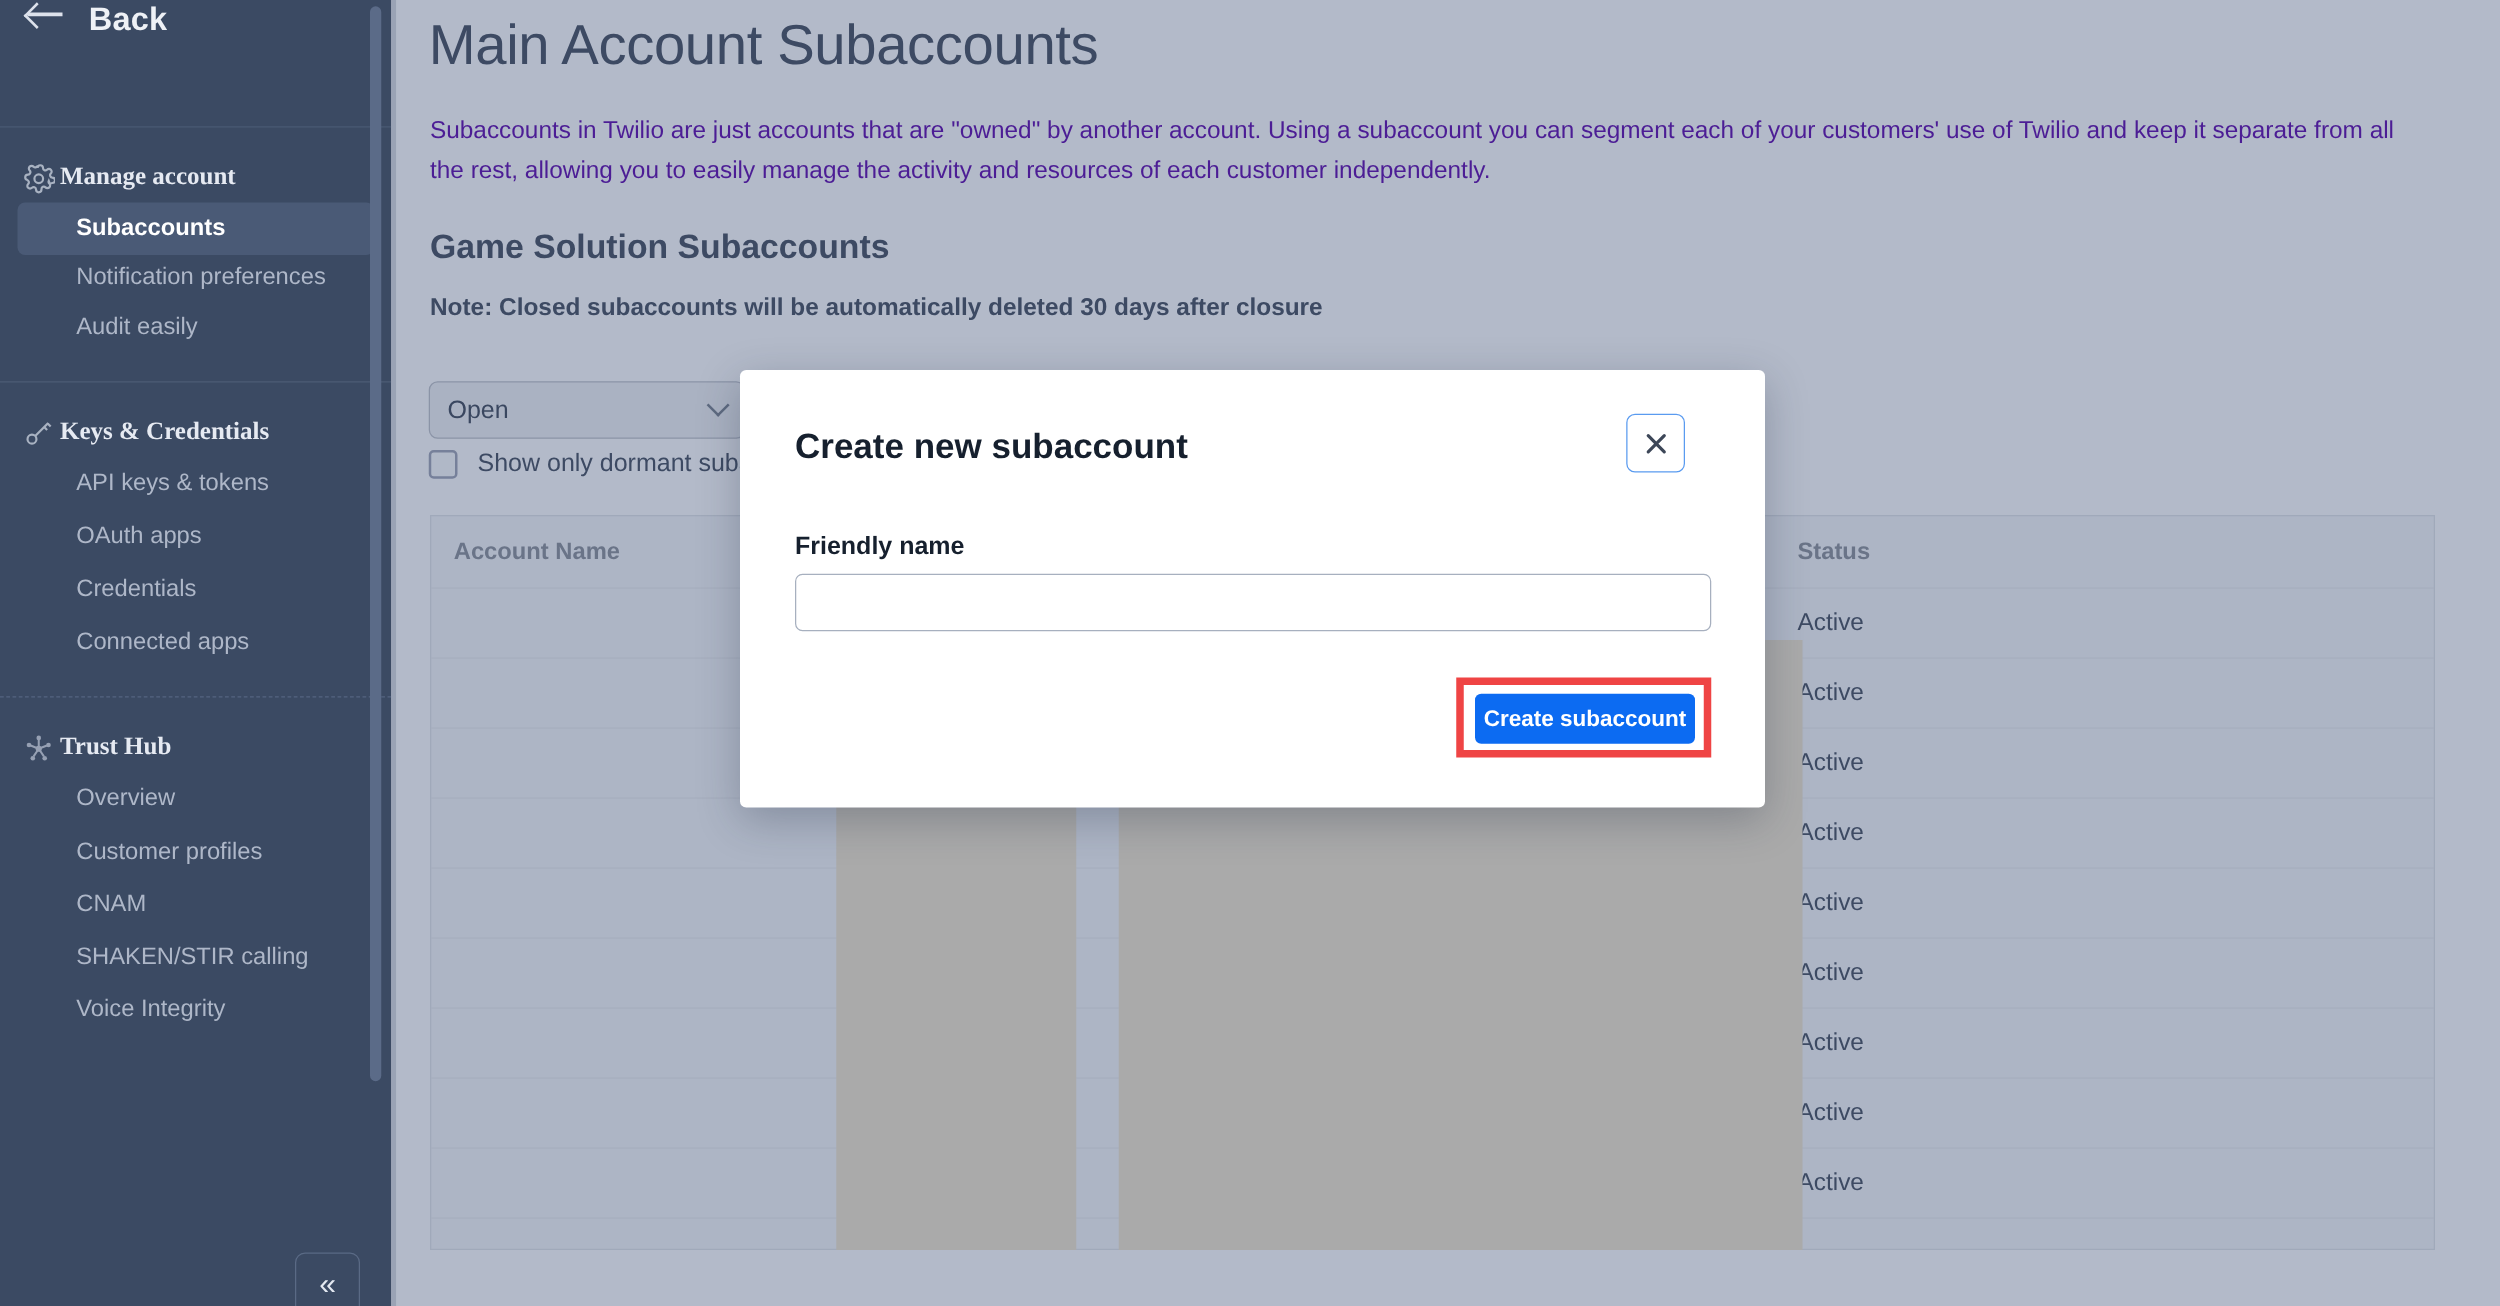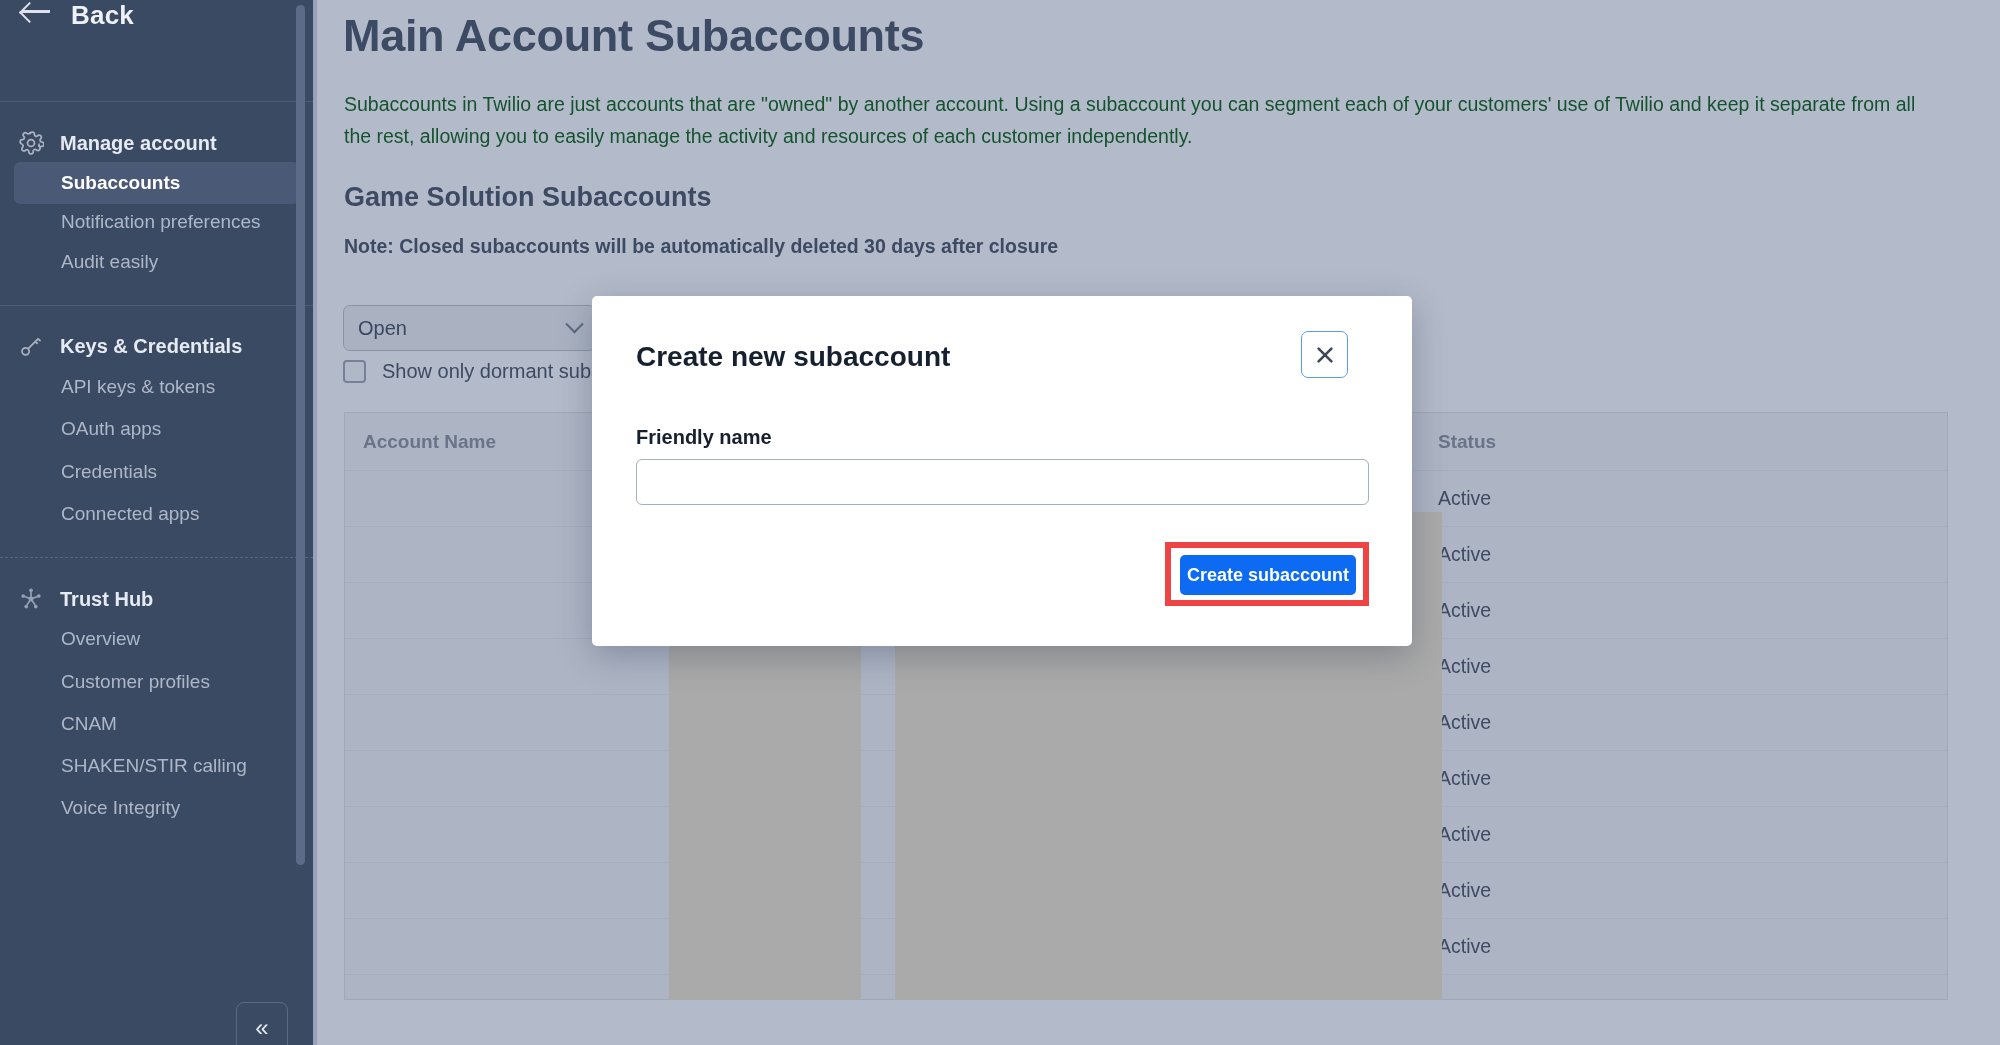--- a/index.html
+++ b/index.html
@@ -30,22 +30,22 @@
   }
   .sb-back .arrow::after {
     content: ""; position: absolute; left: 0px; top: 4.5px;
     width: 13px; height: 13px; border-left: 2.5px solid #dde2ec; border-bottom: 2.5px solid #dde2ec;
     transform: rotate(45deg);
   }
   .sb-back span { font-size: 26px; font-weight: 700; color: #eef1f6; letter-spacing: .2px; }
 
   .sb-section { padding-top: 22px; }
   .sb-group-head {
-    display: flex; align-items: center; gap: 16px;
-    padding: 6px 0 6px 18px; height: 38px;
+    display: flex; gap: 4px;
+    padding: 6px 0 6px 18px; height: 38px; font-family: Liberation Serif, serif;
   }
   .sb-group-head .gicon { width: 26px; height: 26px; flex: 0 0 auto; opacity: .72; }
   .sb-group-head .glabel { font-size: 20px; font-weight: 700; color: #e6eaf2; }
 
   .sb-item {
     display: block;
     margin: 0 14px; padding: 9px 0 9px 47px;
     font-size: 19px; color: #aeb7c8; line-height: 1.28;
     border-radius: 6px; white-space: normal;
   }
@@ -79,25 +79,25 @@
 
   
   #main {
     position: absolute; left: 317px; top: 0;
     width: 1683px; height: 1045px;
     background: #b3bac9;
     overflow: hidden;
   }
   #page-title {
     position: absolute; left: 26px; top: 10px;
-    font-size: 45px; font-weight: 700; color: #3d4a63; letter-spacing: -.3px;
+    font-size: 45px; font-weight: 400; color: #3d4a63; letter-spacing: -.3px;
   }
   #page-desc {
     position: absolute; left: 27px; top: 88px; width: 1600px;
-    font-size: 19.5px; line-height: 32px; color: #14532d;
+    font-size: 19.5px; line-height: 32px; color: #4c1d95;
   }
   #section-title {
     position: absolute; left: 27px; top: 182px;
     font-size: 27px; font-weight: 700; color: #3d4a63;
   }
   #section-note {
     position: absolute; left: 27px; top: 235px;
     font-size: 19.5px; font-weight: 700; color: #3d4a63;
   }
 

